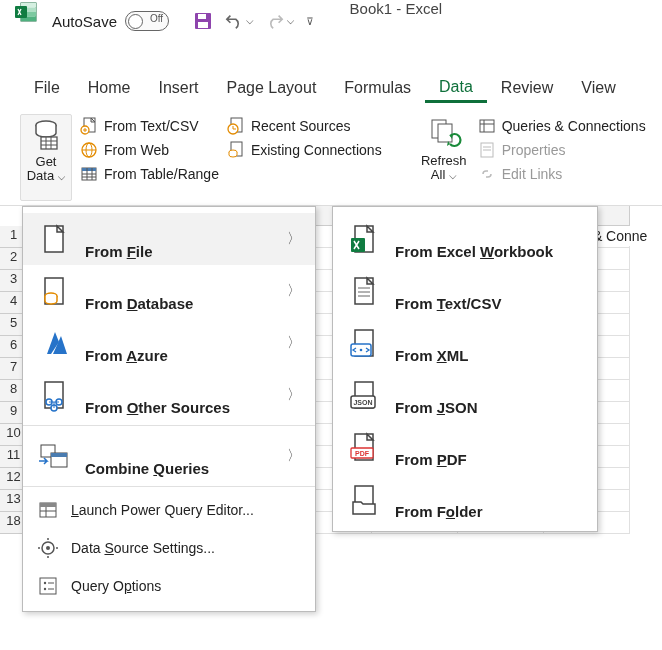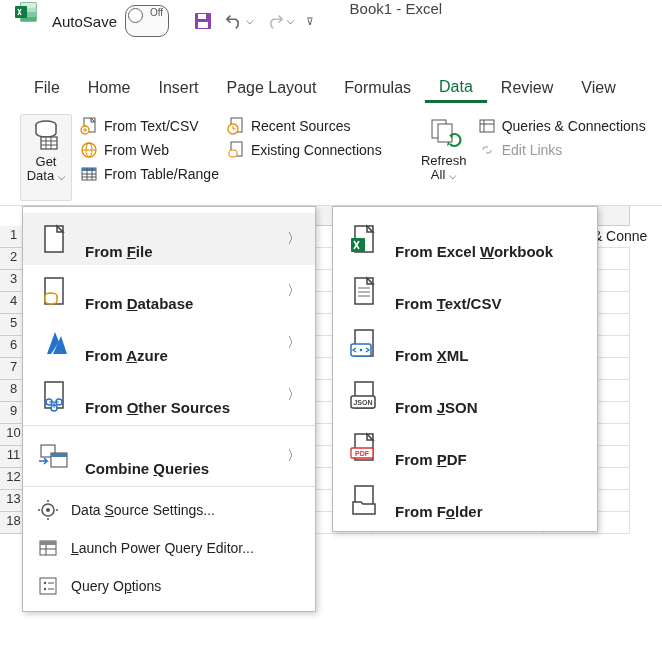--- a/index.html
+++ b/index.html
@@ -1,20 +1,20 @@
 <!DOCTYPE html>
 <html><head>
 <meta charset="utf-8">
 <style>
   * { box-sizing: border-box; margin: 0; padding: 0; font-family: "Segoe UI", Arial, sans-serif; }
   body { background: #fff; width: 662px; height: 650px; overflow: hidden; font-size: 14px; color: #222; }
   .titlebar { height: 42px; display: flex; padding: 0 14px; gap: 14px; }
   .excel-logo { width: 24px; height: 24px; }
   .autosave { display: flex; align-items: center; gap: 8px; font-size: 15px; }
-  .toggle { width: 44px; height: 32px; border: 1.5px solid #666; border-radius: 10px; position: relative; background: #fafafa; }
+  .toggle { width: 44px; height: 20px; border: 1.5px solid #666; border-radius: 10px; position: relative; background: #fafafa; }
   .toggle::before { content: ""; position: absolute; left: 2px; top: 2px; width: 13px; height: 13px; border: 1.5px solid #666; border-radius: 50%; background: #fff; }
   .toggle-label { position: absolute; right: 5px; top: 1px; font-size: 10px; color: #555; }
   .qat { display: flex; align-items: center; gap: 12px; margin-left: 10px; }
   .qat-btn { display: flex; align-items: center; gap: 3px; }
   .chev { font-size: 10px; color: #555; }
   .title { margin-left: 22px; font-size: 15px; color: #444; }
   
   .ribbon-tabs { display: flex; padding-left: 20px; gap: 0; height: 32px; margin-top: 30px; align-items: center; }
   .tab { padding: 4px 14px; font-size: 16px; color: #333; cursor: pointer; }
   .tab.active { color: #0f703b; border-bottom: 3px solid #0f703b; font-weight: 400; }
@@ -187,20 +187,28 @@
       <div class="small-btn">
         <svg width="18" height="18" viewBox="0 0 18 18">
             <rect x="2" y="3" width="14" height="12" fill="#fff" stroke="#555"></rect>
             <line x1="2" y1="7" x2="16" y2="7" stroke="#555"></line>
             <line x1="6" y1="3" x2="6" y2="15" stroke="#555"></line>
           </svg>
         <span>Queries &amp; Connections</span>
       </div>
       <div class="small-btn dis">
         <svg width="18" height="18" viewBox="0 0 18 18">
+            <rect x="3" y="2" width="12" height="14" fill="#fff" stroke="#bbb"></rect>
+            <line x1="5" y1="6" x2="13" y2="6" stroke="#bbb"></line>
+            <line x1="5" y1="9" x2="13" y2="9" stroke="#bbb"></line>
+          </svg>
+        <span>Properties</span>
+      </div>
+      <div class="small-btn dis">
+        <svg width="18" height="18" viewBox="0 0 18 18">
             <path d="M5 9 A3 3 0 0 1 8 6 H10 M13 9 A3 3 0 0 1 10 12 H8" stroke="#bbb" fill="none" stroke-width="1.5"></path>
           </svg>
         <span>Edit Links</span>
       </div>
     </div>
   </div>
 </div>
 
 <div class="sheet-area">
   <div class="col-headers">
@@ -414,37 +422,37 @@
           <path d="M2 22 L10 22 L7 19 M10 22 L7 25" stroke="#2673c9" fill="none" stroke-width="1.5"></path>
         </svg>
       </div>
     <div class="txt bold"><span>Combine <u class="acc">Q</u>ueries</span></div>
     <div class="arrow">〉</div>
   </div>
   <div class="msep"></div>
   <div class="mitem small">
     <div class="mic">
         <svg viewBox="0 0 22 22" width="22" height="22">
-          <circle cx="11" cy="11" r="6" fill="none" stroke="#555" stroke-width="1.5"></circle>
-          <circle cx="11" cy="11" r="2" fill="#555"></circle>
-          <path d="M11 3 V1 M11 21 V19 M3 11 H1 M21 11 H19" stroke="#555" stroke-width="1.5"></path>
-        </svg>
-      </div>
-    <div class="txt"><span>Data <u class="acc">S</u>ource Settings...</span></div>
-  </div>
-  <div class="mitem small">
-    <div class="mic">
-        <svg viewBox="0 0 22 22" width="22" height="22">
           <rect x="3" y="4" width="16" height="14" fill="#fff" stroke="#555"></rect>
           <rect x="3" y="4" width="16" height="4" fill="#888"></rect>
           <line x1="3" y1="12" x2="19" y2="12" stroke="#555"></line>
           <line x1="9" y1="8" x2="9" y2="18" stroke="#555"></line>
         </svg>
       </div>
     <div class="txt"><span><u class="acc">L</u>aunch Power Query Editor...</span></div>
+  </div>
+  <div class="mitem small">
+    <div class="mic">
+        <svg viewBox="0 0 22 22" width="22" height="22">
+          <circle cx="11" cy="11" r="6" fill="none" stroke="#555" stroke-width="1.5"></circle>
+          <circle cx="11" cy="11" r="2" fill="#555"></circle>
+          <path d="M11 3 V1 M11 21 V19 M3 11 H1 M21 11 H19" stroke="#555" stroke-width="1.5"></path>
+        </svg>
+      </div>
+    <div class="txt"><span>Data <u class="acc">S</u>ource Settings...</span></div>
   </div>
   <div class="mitem small">
     <div class="mic">
         <svg viewBox="0 0 22 22" width="22" height="22">
           <rect x="3" y="3" width="16" height="16" fill="#fff" stroke="#555"></rect>
           <circle cx="8" cy="8" r="1.2" fill="#555"></circle>
           <circle cx="8" cy="14" r="1.2" fill="#555"></circle>
           <line x1="11" y1="8" x2="17" y2="8" stroke="#555"></line>
           <line x1="11" y1="14" x2="17" y2="14" stroke="#555"></line>
         </svg>

